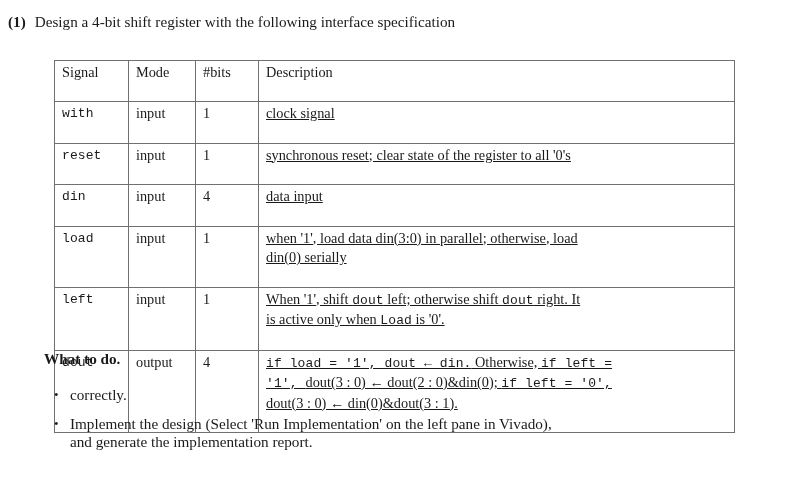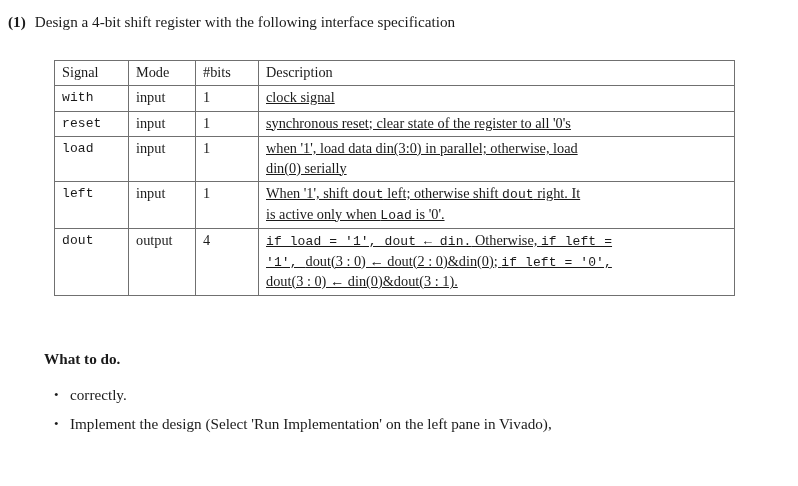--- a/index.html
+++ b/index.html
@@ -43,21 +43,21 @@
     position: absolute;
     left: 54px;
     top: 60px;
     width: 681px;
     border-collapse: collapse;
     font-size: 14.3px;
     table-layout: fixed;
   }
   .spec-table td, .spec-table th {
     border: 1px solid #707070;
-    padding: 2px 6px 3px 7px;
+    padding: 2px 6px 19px 7px;
     vertical-align: top;
     text-align: left;
     font-weight: normal;
   }
   .col-signal { width: 74px; }
   .col-mode   { width: 67px; }
   .col-bits   { width: 63px; }
   .col-desc   { width: auto; }
 
   .spec-table thead td {
@@ -143,20 +143,28 @@
         </tr>
         <tr>
           <td class="mono">reset</td>
           <td>input</td>
           <td>1</td>
           <td class="cell-desc">
             <span class="desc-line"><span>synchronous reset; clear state of the register to all '0's</span></span>
           </td>
         </tr>
         <tr>
+          <td class="mono">din</td>
+          <td>input</td>
+          <td>4</td>
+          <td class="cell-desc">
+            <span class="desc-line"><span>data input</span></span>
+          </td>
+        </tr>
+        <tr>
           <td class="mono">load</td>
           <td>input</td>
           <td>1</td>
           <td class="cell-desc">
             <span class="desc-line"><span>when '1', load data din(3:0) in parallel; otherwise, load</span></span>
             <span class="desc-line"><span>din(0) serially</span></span>
           </td>
         </tr>
         <tr>
           <td class="mono">left</td>
@@ -183,16 +191,17 @@
   <div class="whattodo-title">What to do.</div>
 
   <ul class="bullets" id="bullet-list">
       <li>
         <span class="bullet-dot">•</span>
         <span class="b-line">correctly.</span>
       </li>
       <li>
         <span class="bullet-dot">•</span>
         <span class="b-line">Implement the design (Select 'Run Implementation' on the left pane in Vivado),</span>
+        <span class="b-line">and generate the implementation report.</span>
       </li>
     </ul>
 
 </div>
 
 </body></html>

